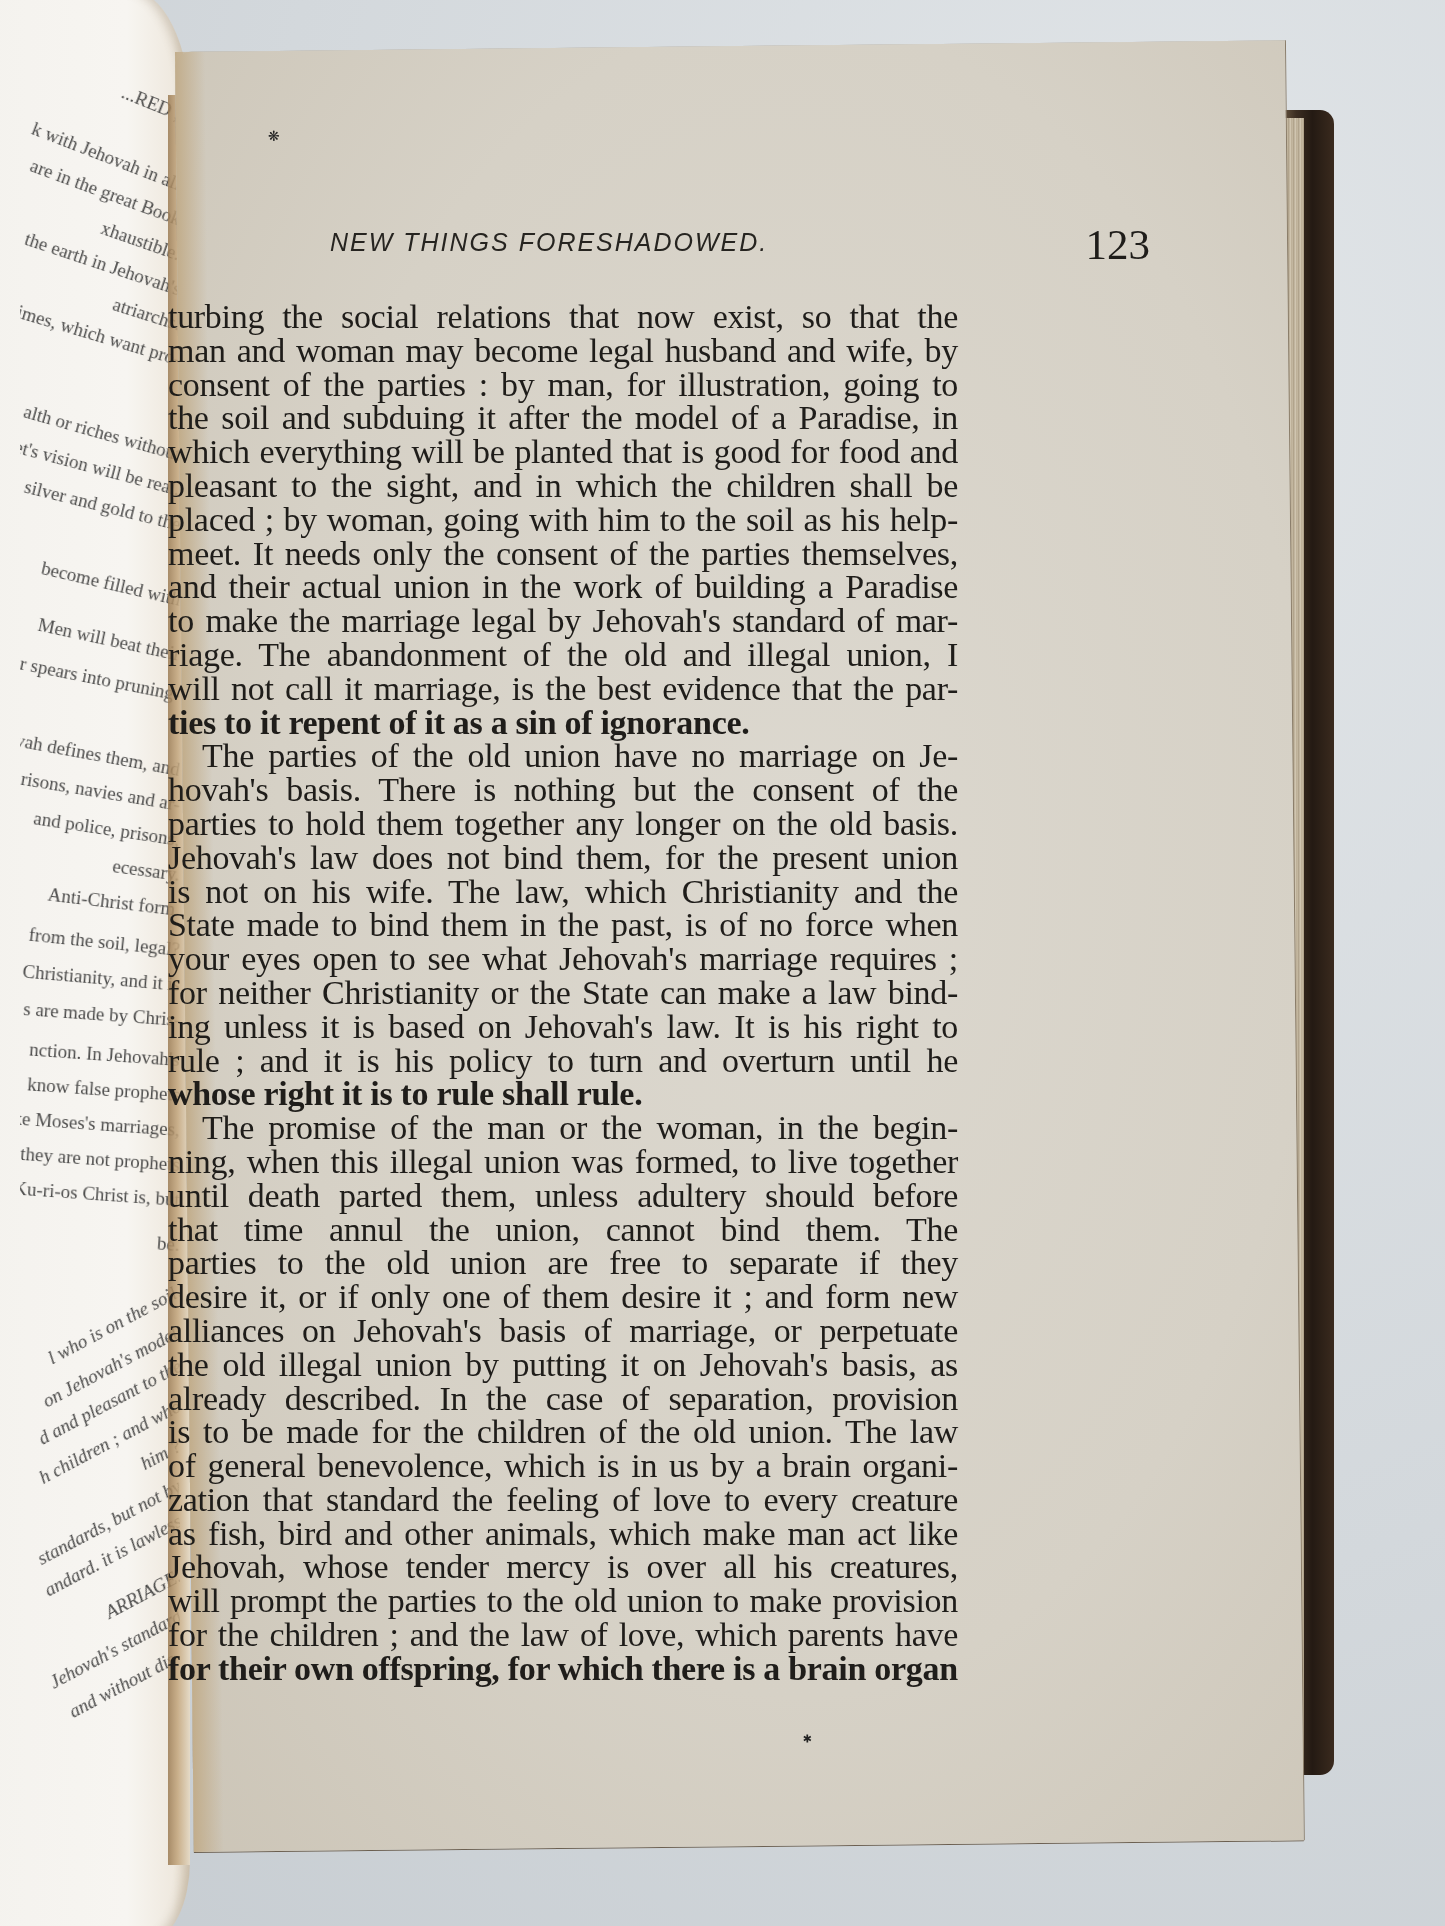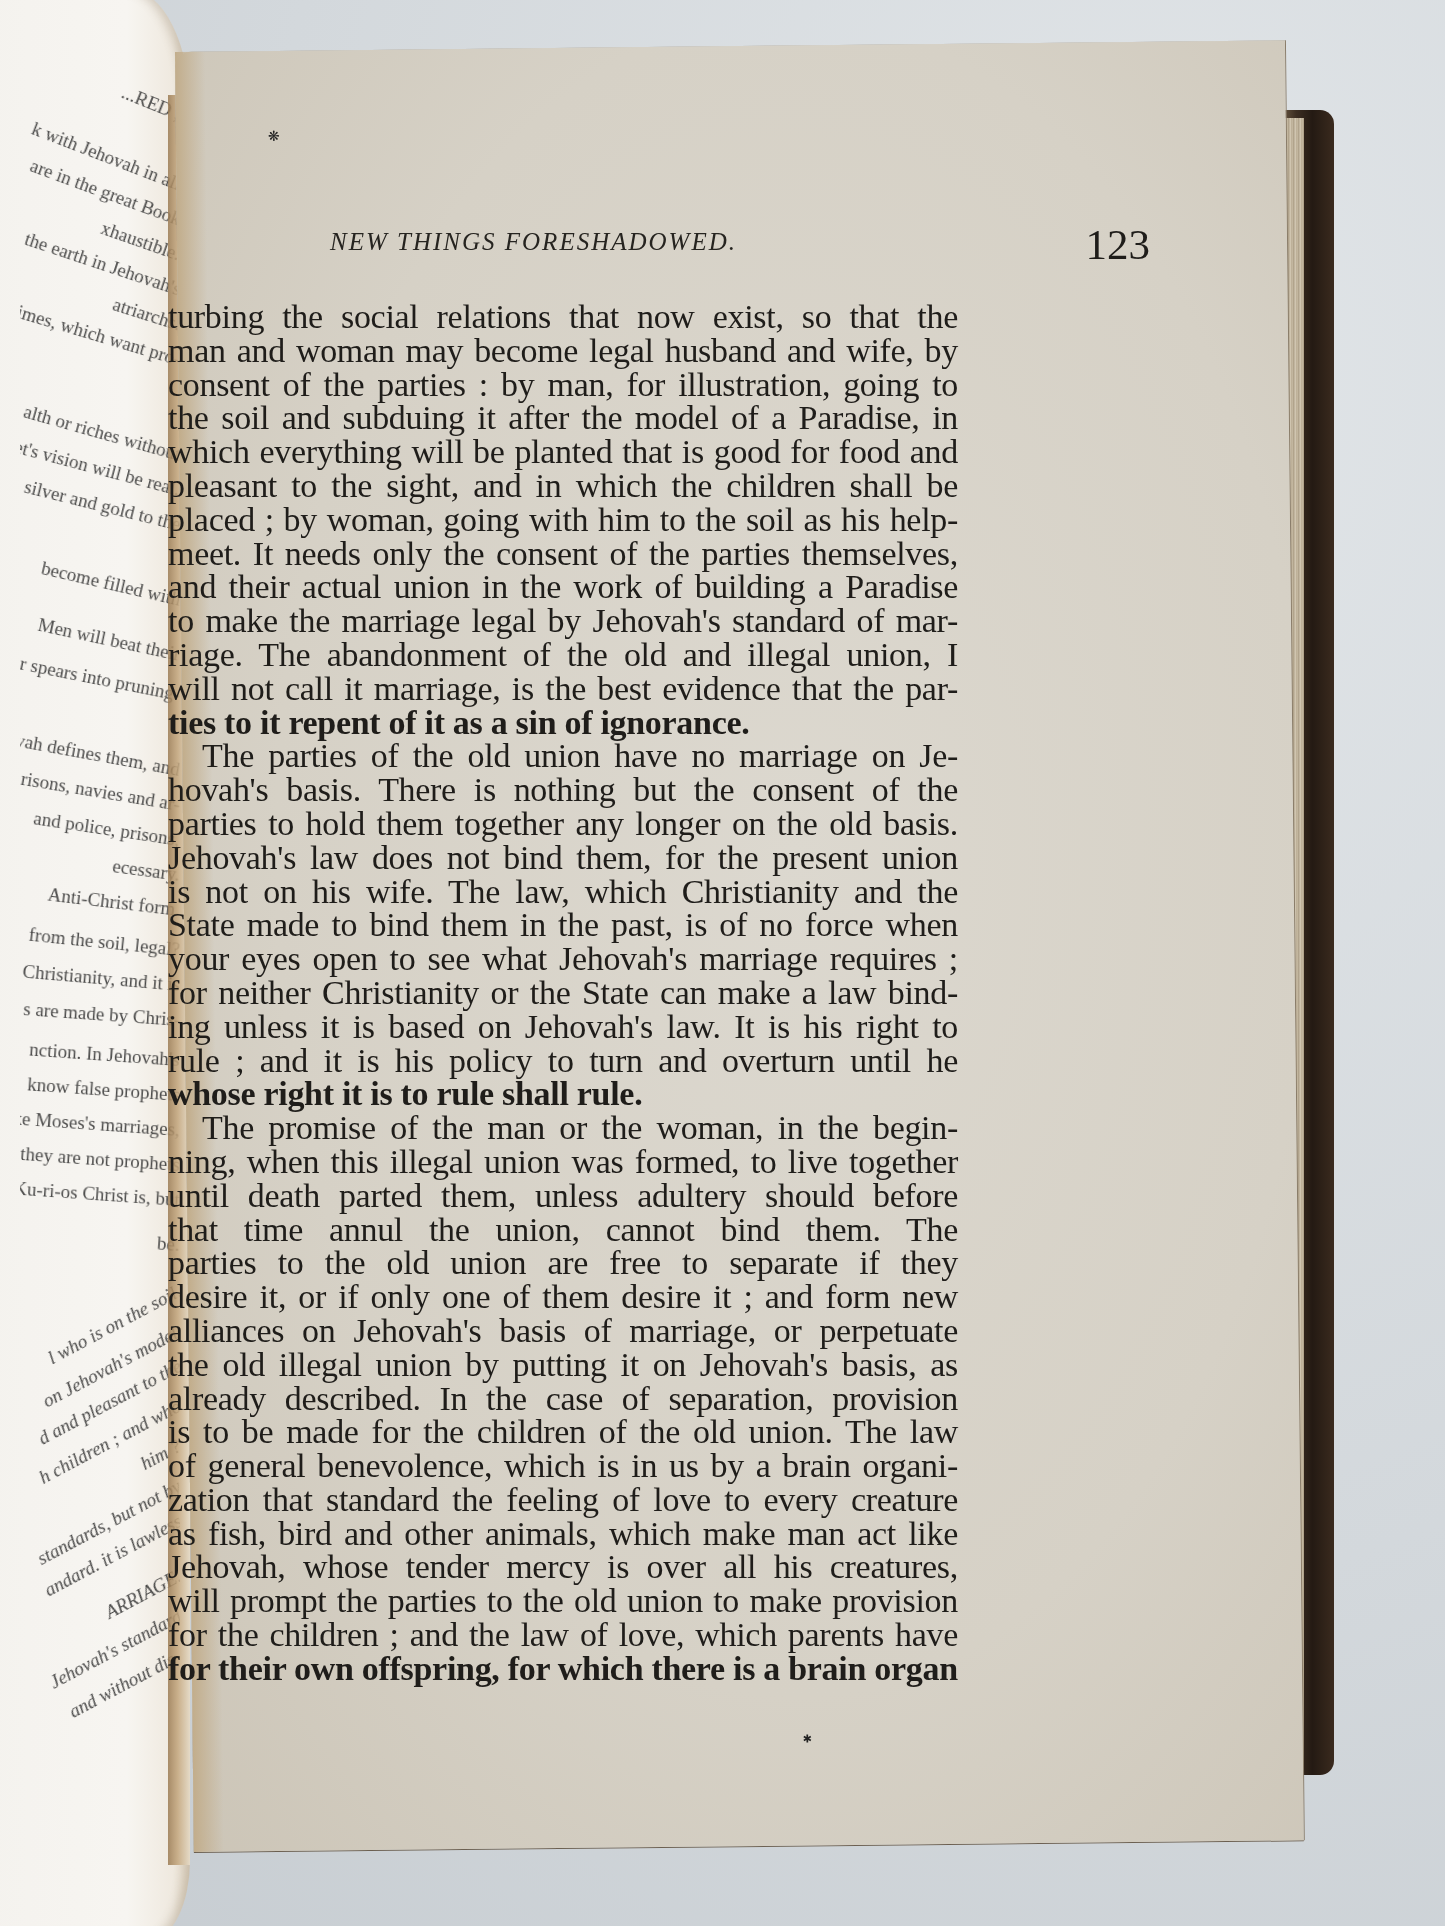--- a/index.html
+++ b/index.html
@@ -115,21 +115,21 @@
       position: absolute;
       left: 330px;
       top: 220px;
       width: 820px;
       height: 40px;
     }
     .running-title {
       position: absolute;
       left: 0;
       top: 8px;
-      font-family: Liberation Serif, serif;
+      font-family: Liberation Sans, sans-serif;
       font-style: italic;
       font-size: 25px;
       letter-spacing: 2px;
       color: #262420;
     }
     .page-number {
       position: absolute;
       right: 0;
       top: 0;
       font-family: "Liberation Serif", serif;

